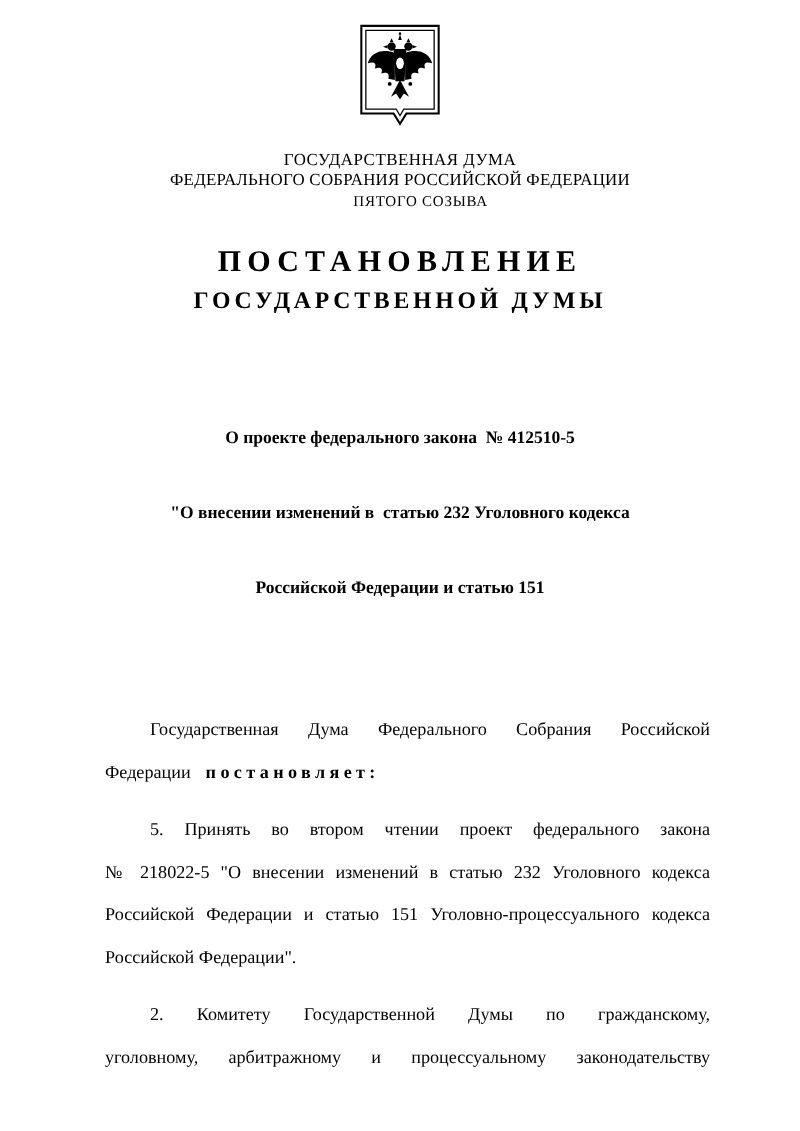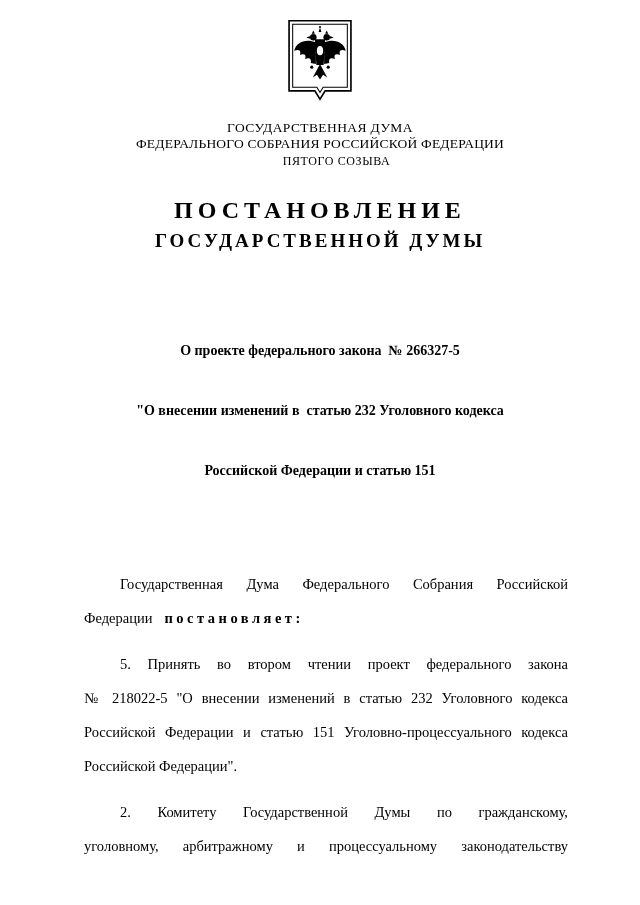--- a/index.html
+++ b/index.html
@@ -100,21 +100,21 @@
     <div class="h2">ФЕДЕРАЛЬНОГО СОБРАНИЯ РОССИЙСКОЙ ФЕДЕРАЦИИ</div>
     <div class="h3">ПЯТОГО СОЗЫВА</div>
   </div>
 
   <div class="doc-title">
     <div class="t1">ПОСТАНОВЛЕНИЕ</div>
     <div class="t2">ГОСУДАРСТВЕННОЙ  ДУМЫ</div>
   </div>
 
   <div class="subject">
-    <div>О проекте федерального закона  № 266327-5</div>
+    <div>О проекте федерального закона  № 412510-5</div>
     <div>"О внесении изменений в  статью 232 Уголовного кодекса</div>
     <div>Российской Федерации и статью 151</div>
   </div>
 
   <div class="doc-body">
 
     <p class="para">
       <span class="bline justify firstline">Государственная Дума Федерального Собрания Российской</span>
       <span class="bline lastline"><span>Федерации</span><span class="emph">постановляет:</span></span>
     </p>

